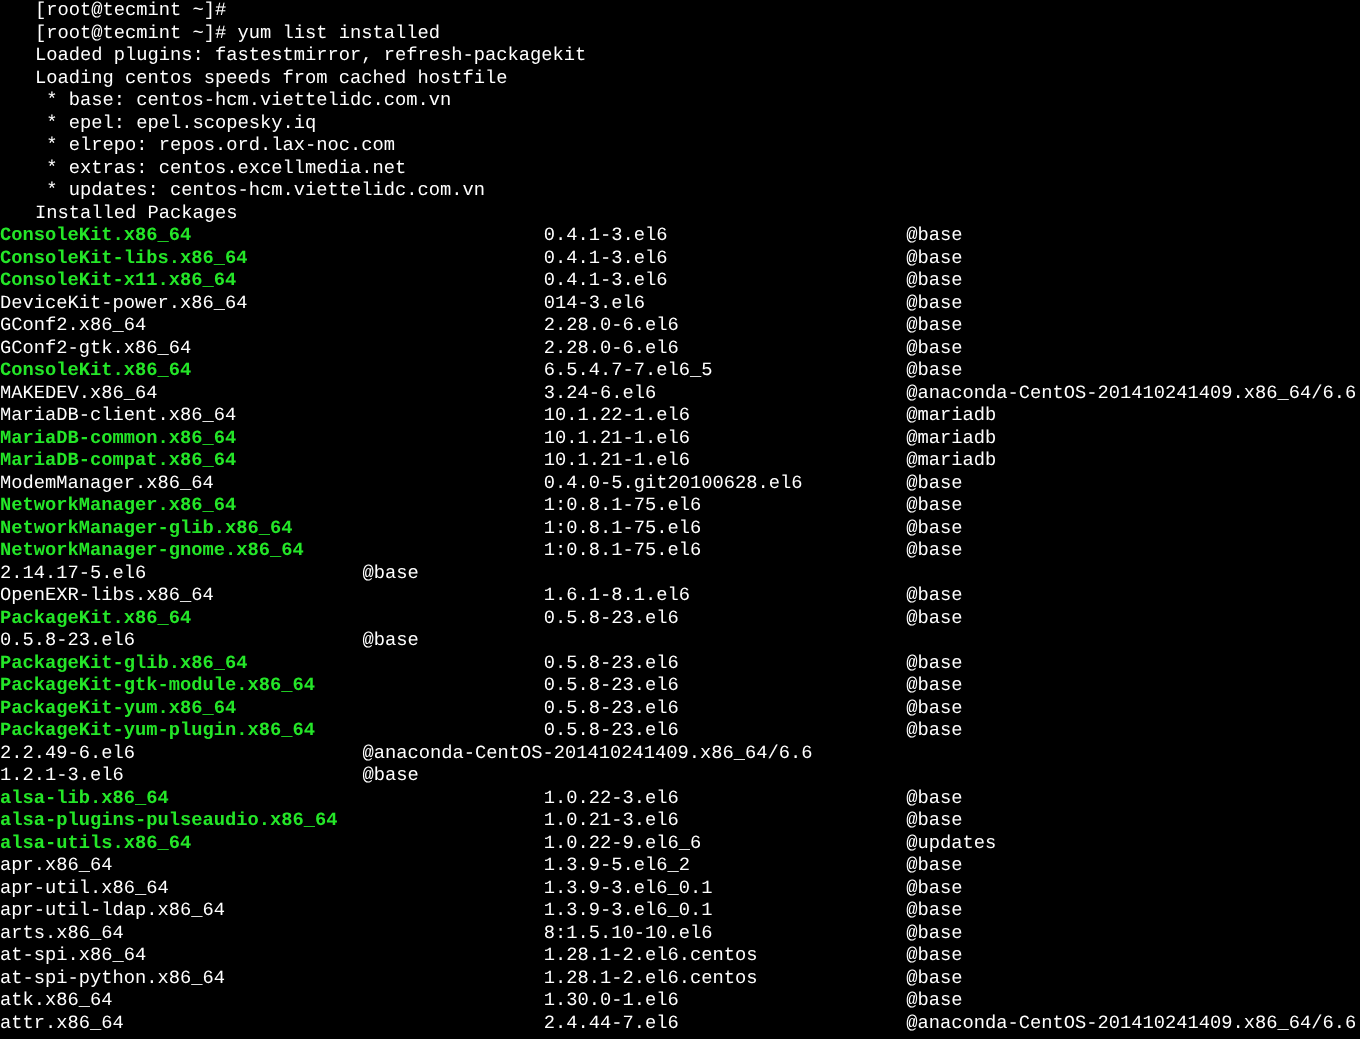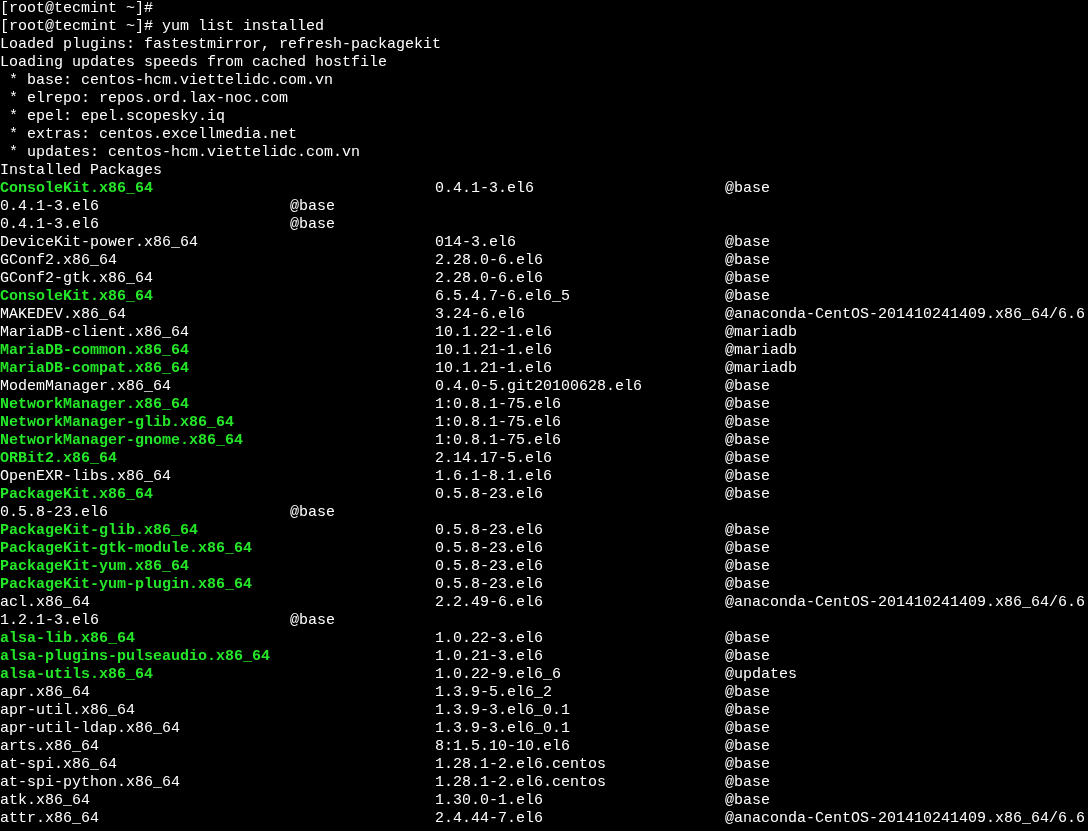--- a/index.html
+++ b/index.html
@@ -10,20 +10,21 @@
     font-family: "Courier New", Courier, monospace;
     font-size: 15px;
     line-height: 18px;
     width: 1088px;
     height: 831px;
     overflow: hidden;
   }
   .line {
     white-space: pre;
     height: 18px;
+    margin-left: 28px;
   }
   .green {
     color: #24e628;
     font-weight: bold;
   }
   .white { color: #fff; }
   .pkg-row {
     display: flex;
     height: 18px;
   }
@@ -31,60 +32,62 @@
   .col-ver  { width: 290px; white-space: pre; overflow: hidden; }
   .col-repo { white-space: pre; overflow: hidden; }
 </style>
 </head>
 <body>
 
 <div class="line">[root@tecmint ~]# </div>
 <div class="line">[root@tecmint ~]# yum list installed</div>
 <div id="pre-lines">
     <div class="line">Loaded plugins: fastestmirror, refresh-packagekit</div>
-    <div class="line">Loading updates speeds from cached hostfile</div>
+    <div class="line">Loading centos speeds from cached hostfile</div>
     <div class="line"> * base: centos-hcm.viettelidc.com.vn</div>
+    <div class="line"> * epel: epel.scopesky.iq</div>
     <div class="line"> * elrepo: repos.ord.lax-noc.com</div>
-    <div class="line"> * epel: epel.scopesky.iq</div>
     <div class="line"> * extras: centos.excellmedia.net</div>
     <div class="line"> * updates: centos-hcm.viettelidc.com.vn</div>
     <div class="line">Installed Packages</div>
   </div>
 <div id="pkg-lines">
     <div class="pkg-row">
       <span class="col-name green">ConsoleKit.x86_64</span>
       <span class="col-ver white">0.4.1-3.el6</span>
       <span class="col-repo white">@base</span>
     </div>
     <div class="pkg-row">
+      <span class="col-name green">ConsoleKit-libs.x86_64</span>
       <span class="col-ver white">0.4.1-3.el6</span>
       <span class="col-repo white">@base</span>
     </div>
     <div class="pkg-row">
+      <span class="col-name green">ConsoleKit-x11.x86_64</span>
       <span class="col-ver white">0.4.1-3.el6</span>
       <span class="col-repo white">@base</span>
     </div>
     <div class="pkg-row">
       <span class="col-name white">DeviceKit-power.x86_64</span>
       <span class="col-ver white">014-3.el6</span>
       <span class="col-repo white">@base</span>
     </div>
     <div class="pkg-row">
       <span class="col-name white">GConf2.x86_64</span>
       <span class="col-ver white">2.28.0-6.el6</span>
       <span class="col-repo white">@base</span>
     </div>
     <div class="pkg-row">
       <span class="col-name white">GConf2-gtk.x86_64</span>
       <span class="col-ver white">2.28.0-6.el6</span>
       <span class="col-repo white">@base</span>
     </div>
     <div class="pkg-row">
       <span class="col-name green">ConsoleKit.x86_64</span>
-      <span class="col-ver white">6.5.4.7-6.el6_5</span>
+      <span class="col-ver white">6.5.4.7-7.el6_5</span>
       <span class="col-repo white">@base</span>
     </div>
     <div class="pkg-row">
       <span class="col-name white">MAKEDEV.x86_64</span>
       <span class="col-ver white">3.24-6.el6</span>
       <span class="col-repo white">@anaconda-CentOS-201410241409.x86_64/6.6</span>
     </div>
     <div class="pkg-row">
       <span class="col-name white">MariaDB-client.x86_64</span>
       <span class="col-ver white">10.1.22-1.el6</span>
@@ -114,21 +117,20 @@
       <span class="col-name green">NetworkManager-glib.x86_64</span>
       <span class="col-ver white">1:0.8.1-75.el6</span>
       <span class="col-repo white">@base</span>
     </div>
     <div class="pkg-row">
       <span class="col-name green">NetworkManager-gnome.x86_64</span>
       <span class="col-ver white">1:0.8.1-75.el6</span>
       <span class="col-repo white">@base</span>
     </div>
     <div class="pkg-row">
-      <span class="col-name green">ORBit2.x86_64</span>
       <span class="col-ver white">2.14.17-5.el6</span>
       <span class="col-repo white">@base</span>
     </div>
     <div class="pkg-row">
       <span class="col-name white">OpenEXR-libs.x86_64</span>
       <span class="col-ver white">1.6.1-8.1.el6</span>
       <span class="col-repo white">@base</span>
     </div>
     <div class="pkg-row">
       <span class="col-name green">PackageKit.x86_64</span>
@@ -153,21 +155,20 @@
       <span class="col-name green">PackageKit-yum.x86_64</span>
       <span class="col-ver white">0.5.8-23.el6</span>
       <span class="col-repo white">@base</span>
     </div>
     <div class="pkg-row">
       <span class="col-name green">PackageKit-yum-plugin.x86_64</span>
       <span class="col-ver white">0.5.8-23.el6</span>
       <span class="col-repo white">@base</span>
     </div>
     <div class="pkg-row">
-      <span class="col-name white">acl.x86_64</span>
       <span class="col-ver white">2.2.49-6.el6</span>
       <span class="col-repo white">@anaconda-CentOS-201410241409.x86_64/6.6</span>
     </div>
     <div class="pkg-row">
       <span class="col-ver white">1.2.1-3.el6</span>
       <span class="col-repo white">@base</span>
     </div>
     <div class="pkg-row">
       <span class="col-name green">alsa-lib.x86_64</span>
       <span class="col-ver white">1.0.22-3.el6</span>

